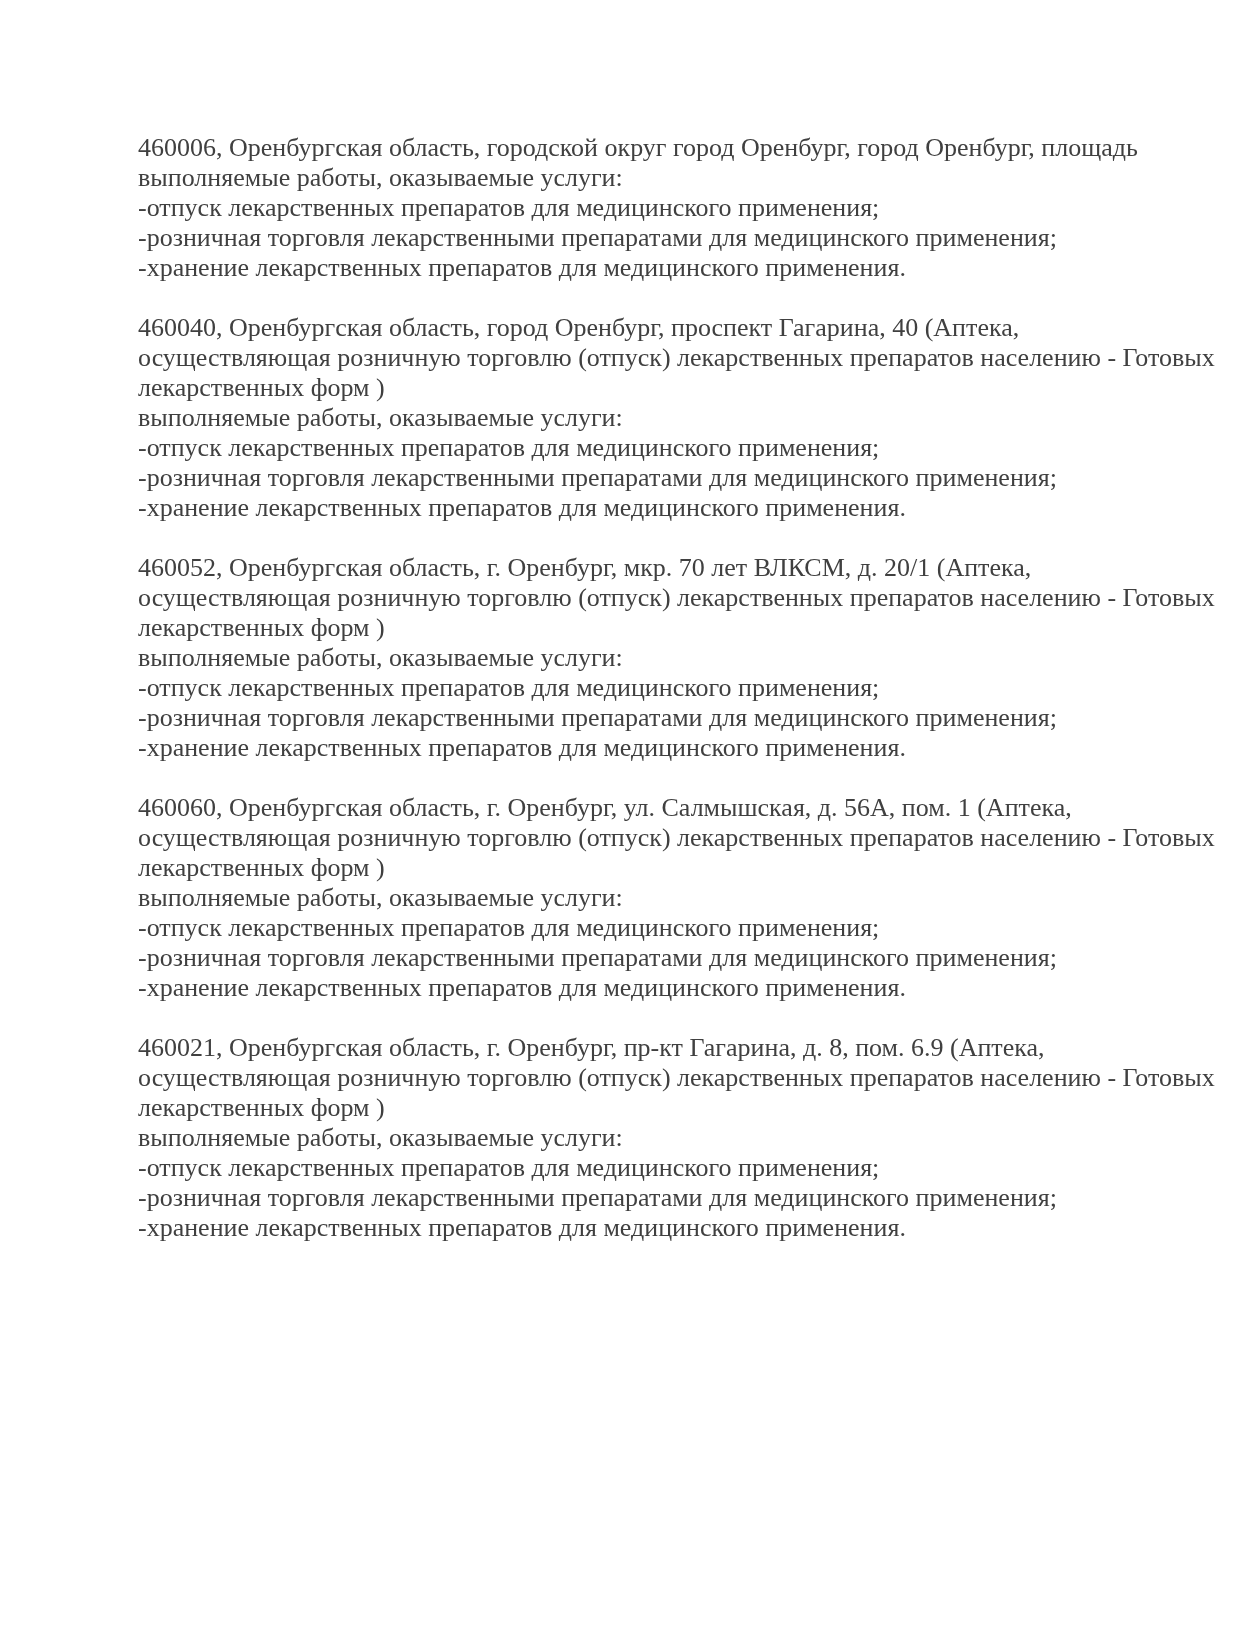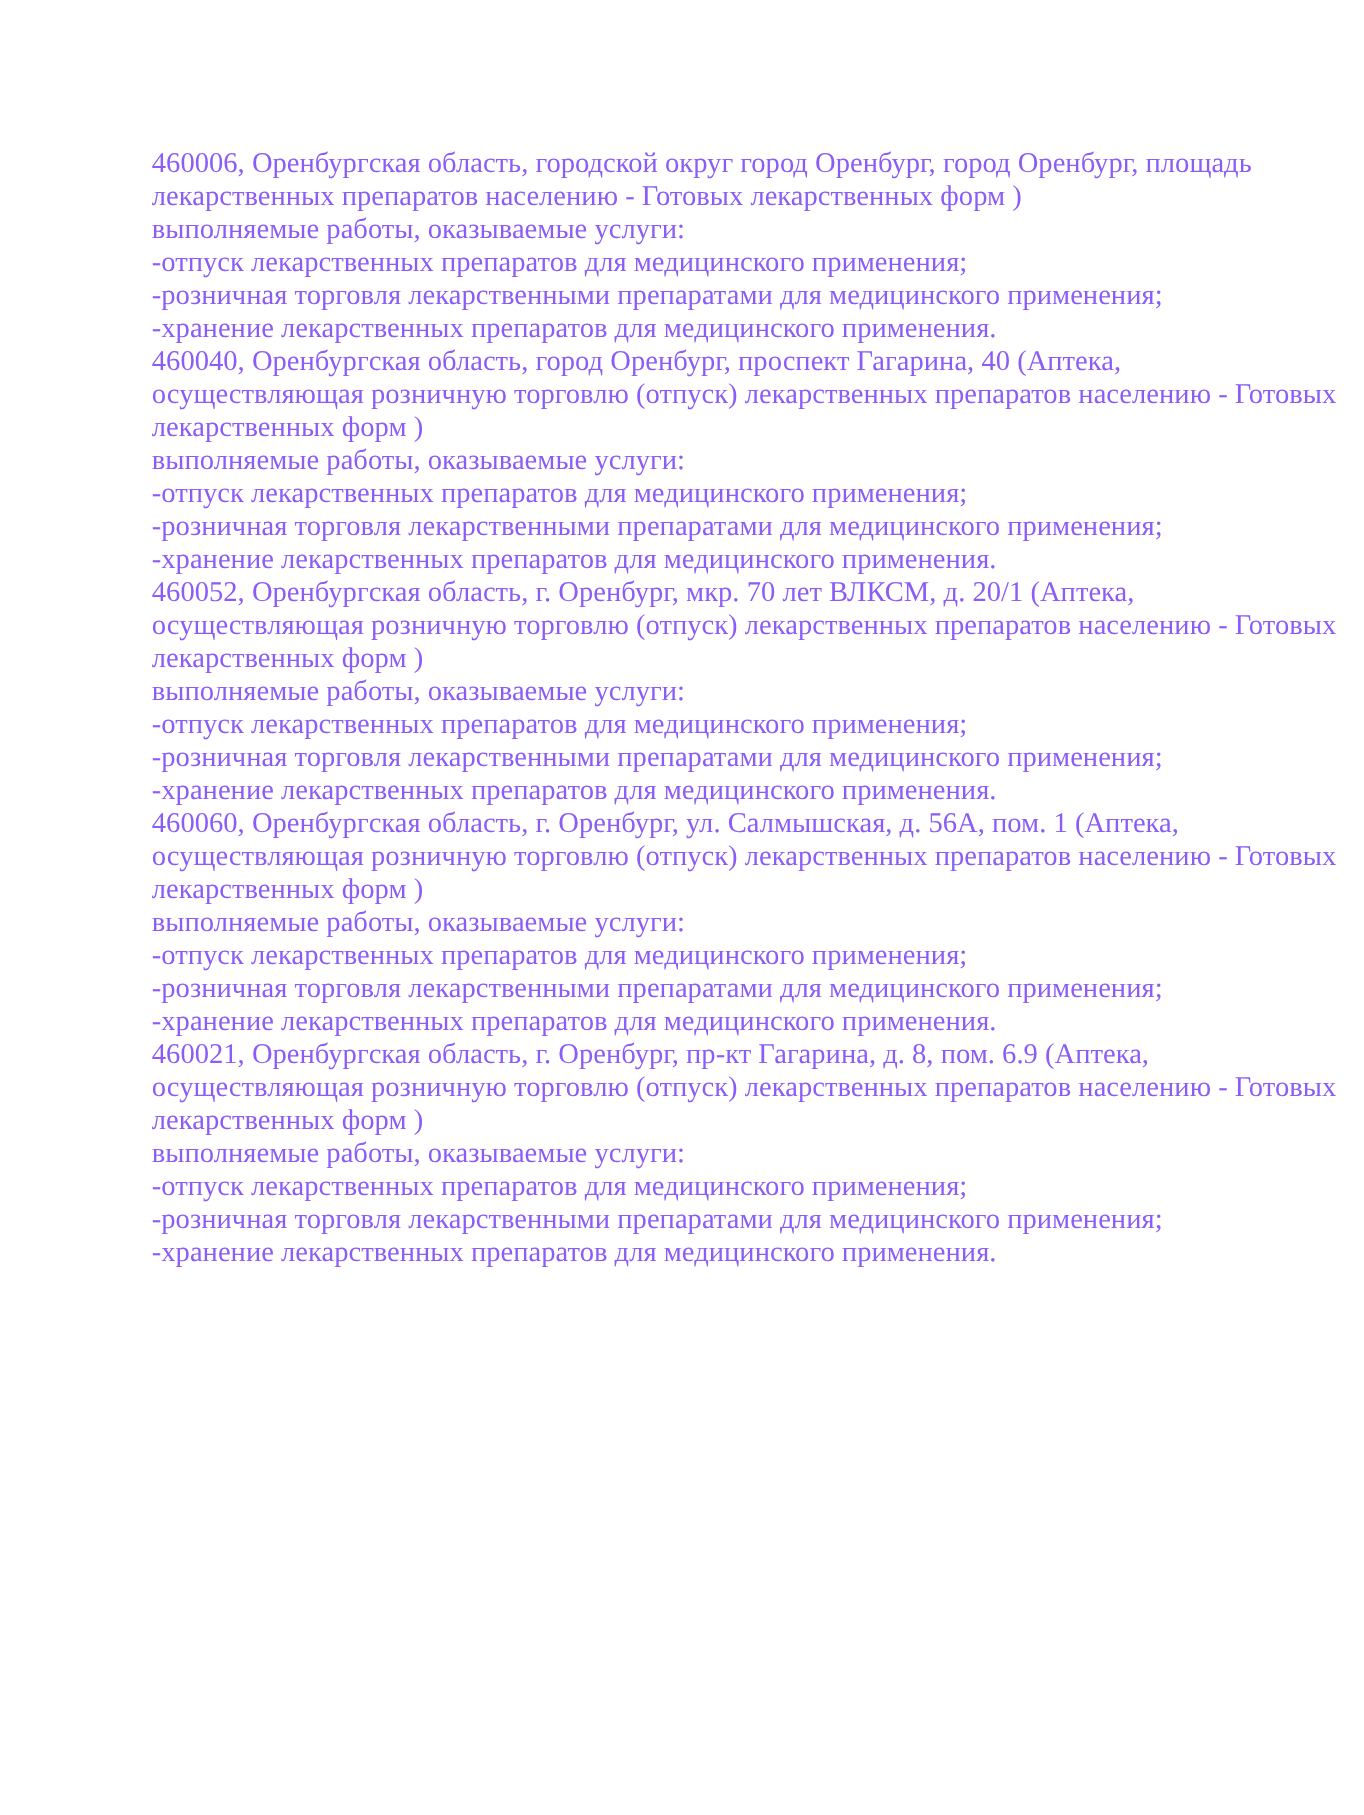--- a/index.html
+++ b/index.html
@@ -14,35 +14,34 @@
     width: 1240px;
     height: 1650px;
     background: #ffffff;
     overflow: hidden;
   }
   .doc {
     position: absolute;
     left: 138px;
     top: 133px;
     width: 1080px;
-    color: #8b5cf6;
+    color: #404040;
     font-size: 26px;
     line-height: 30px;
   }
-  .block + .block { }
+  .block + .block { margin-top: 30px; }
   .line { white-space: pre; }
 </style>
 </head>
 <body>
 
 <div class="page">
   <div class="doc" id="doc">
       <div class="block">
         <div class="line">460006, Оренбургская область, городской округ город Оренбург, город Оренбург, площадь</div>
-        <div class="line">лекарственных препаратов населению - Готовых лекарственных форм )</div>
         <div class="line">выполняемые работы, оказываемые услуги:</div>
         <div class="line">-отпуск лекарственных препаратов для медицинского применения;</div>
         <div class="line">-розничная торговля лекарственными препаратами для медицинского применения;</div>
         <div class="line">-хранение лекарственных препаратов для медицинского применения.</div>
       </div>
       <div class="block">
         <div class="line">460040, Оренбургская область, город Оренбург, проспект Гагарина, 40 (Аптека,</div>
         <div class="line">осуществляющая розничную торговлю (отпуск) лекарственных препаратов населению - Готовых</div>
         <div class="line">лекарственных форм )</div>
         <div class="line">выполняемые работы, оказываемые услуги:</div>

